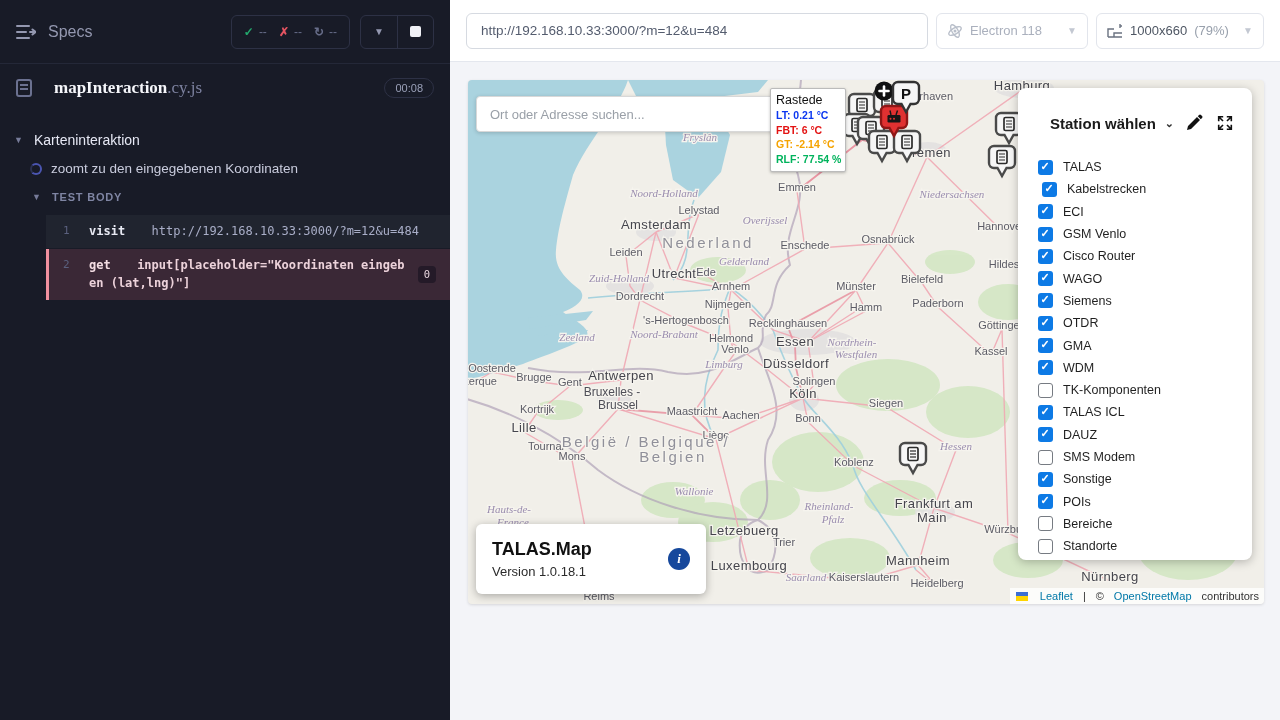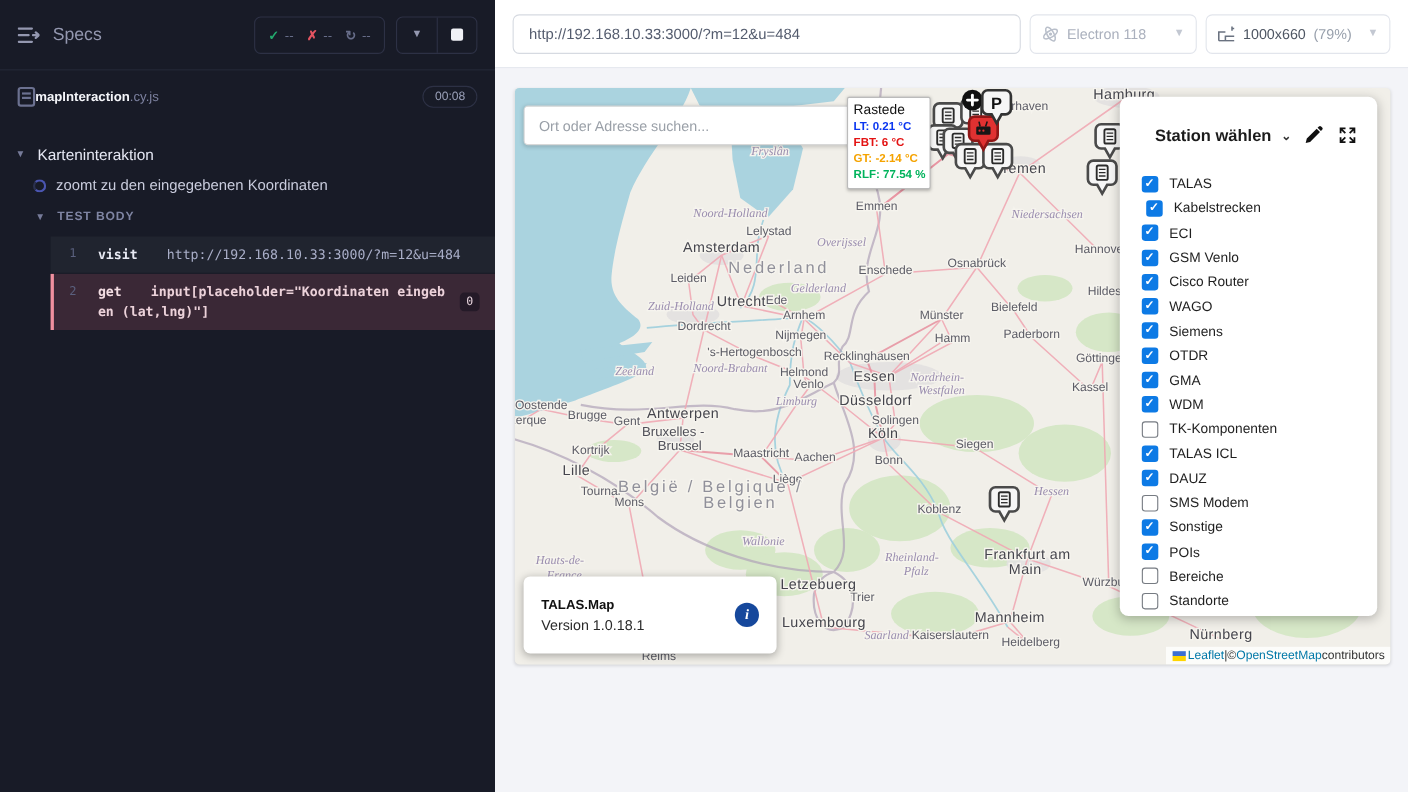--- a/index.html
+++ b/index.html
@@ -17,21 +17,21 @@
   .stat .ic { font-size:12px; font-weight:bold; }
   .ic-pass { color:#23a96d; } .ic-fail { color:#e45461; } .ic-pend { color:#676d89; }
   .ctrl-cell { width:36px; height:100%; display:flex; align-items:center; justify-content:center; color:#9498b0; cursor:pointer; }
   .ctrl-sep { border-left:1px solid #2d3145; }
   .stop-square { width:11px; height:11px; background:#f0f1f6; border-radius:2px; }
   .chev { font-size:10px; color:#9498b0; }
 
   .spec-row { height:48px; display:flex; align-items:center; padding:0 16px; border-bottom:1px solid #20243400; }
   .doc-icon { width:16px; height:18px; border:2px solid #6b7190; border-radius:3px; position:relative; flex:none; }
   .doc-icon::before { content:""; position:absolute; left:2px; top:3px; width:8px; height:2px; background:#6b7190; box-shadow:0 4px 0 #6b7190; }
-  .spec-name { margin-left:0; font-size:12px; color:#f5f6fa; font-weight:bold; }
+  .spec-name { margin-left:22px; font-size:17px; color:#f5f6fa; font-weight:bold;font-family:Liberation Serif, serif; }
   .spec-ext { color:#7d82a0; font-weight:normal; }
   .time-pill { margin-left:auto; border:1px solid #2d3145; border-radius:12px; padding:3px 10px; font-size:11px; color:#9aa0b8; }
 
   .suite-area { padding-top:14px; }
   .row-line { display:flex; align-items:center; }
   .suite-row { padding:6px 16px 6px 14px; }
   .tw { color:#767b99; font-size:9px; width:14px; flex:none; }
   .suite-title { color:#e6e8f4; font-size:14px; margin-left:6px; }
   .test-row { padding:7px 16px 7px 30px; }
   .spinner { width:12px; height:12px; border:2px solid #4a55b0; border-left-color:#2b3150; border-radius:50%; flex:none; }
@@ -82,25 +82,25 @@
   .sp-icons { margin-left:auto; display:flex; gap:13px; align-items:center; }
   .sp-list { margin-top:24px; }
   .st-item { display:flex; align-items:center; height:22.3px; font-size:12.5px; color:#1f1f1f; }
   .st-item.ind { margin-left:4px; }
   .cb { width:15px; height:15px; border-radius:3px; margin-right:10px; flex:none; position:relative; }
   .cb.on { background:#0d7ae5; }
   .cb.on::after { content:"\2713"; position:absolute; left:2.5px; top:0px; color:#fff; font-size:11px; font-weight:bold; }
   .cb.off { background:#fff; border:1.6px solid #767b82; }
 
   .version-card { position:absolute; left:8px; top:444px; width:230px; height:70px; background:#fff; border-radius:6px; box-shadow:0 2px 8px rgba(0,0,0,.3); padding:12px 16px; display:flex; align-items:center; }
-  .vc-title { font-size:12px; font-weight:bold; color:#111; margin-bottom:4px; }
+  .vc-title { font-size:18px; font-weight:bold; color:#111; margin-bottom:4px; }
   .vc-ver { font-size:13px; color:#2b2b2b; }
   .info-circle { margin-left:auto; width:22px; height:22px; border-radius:50%; background:#16489c; color:#fff; display:flex; align-items:center; justify-content:center; font:bold italic 13px "Liberation Serif", serif; }
 
-  .attribution { position:absolute; right:0; bottom:0; background:rgba(255,255,255,.78); font-size:11px; color:#333; padding:2px 5px 2px 6px; display:flex; align-items:center; gap:0; }
+  .attribution { position:absolute; right:0; bottom:0; background:rgba(255,255,255,.78); font-size:11px; color:#333; padding:2px 5px 2px 6px; display:flex; align-items:center; gap:10px; }
   .attr-link { color:#0078a8; }
   .ua-flag { width:12px; height:9px; display:inline-block; background:linear-gradient(#3b6fd4 50%, #ffd500 50%); margin-right:2px; }
 </style>
 </head>
 <body>
 
 <aside class="sidebar">
   <div class="cy-header">
     <svg width="20" height="16" viewBox="0 0 20 16">
       <g stroke="#9498b0" stroke-width="2" stroke-linecap="round">

